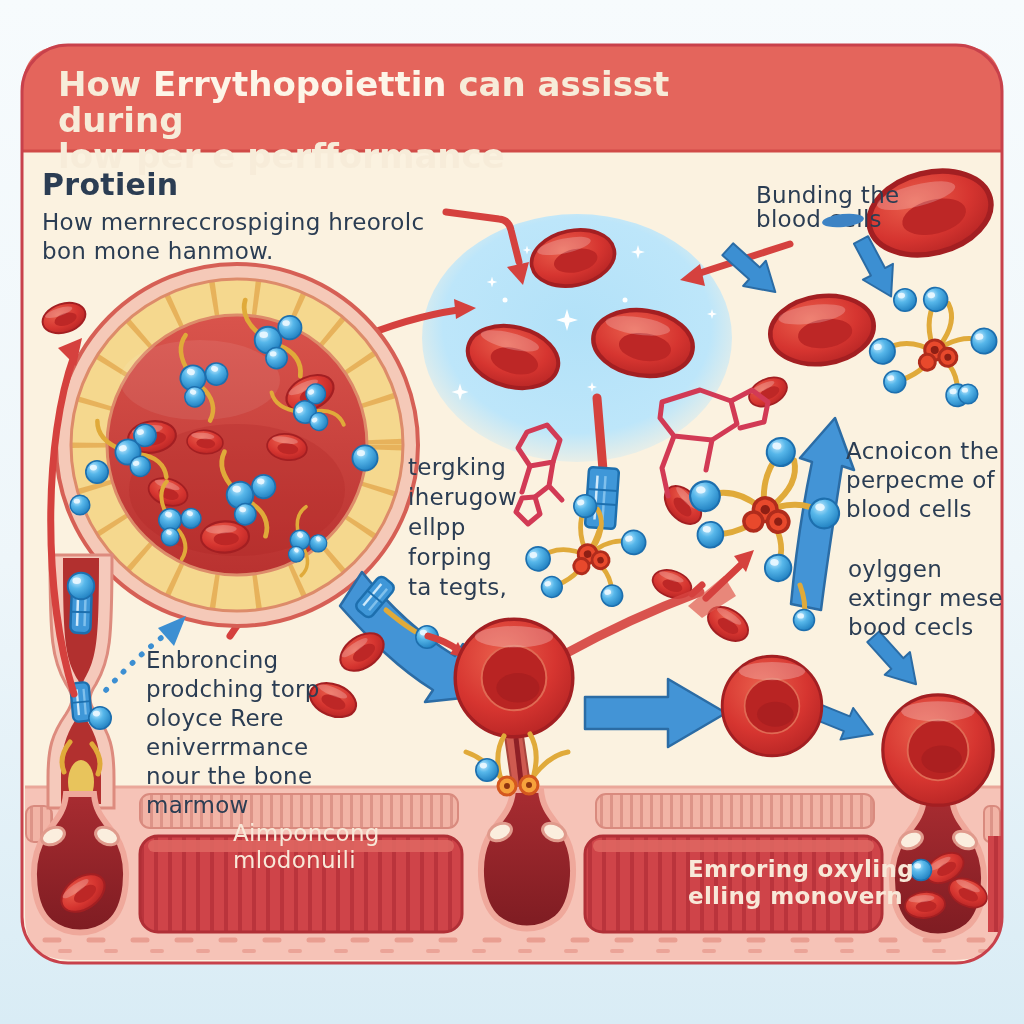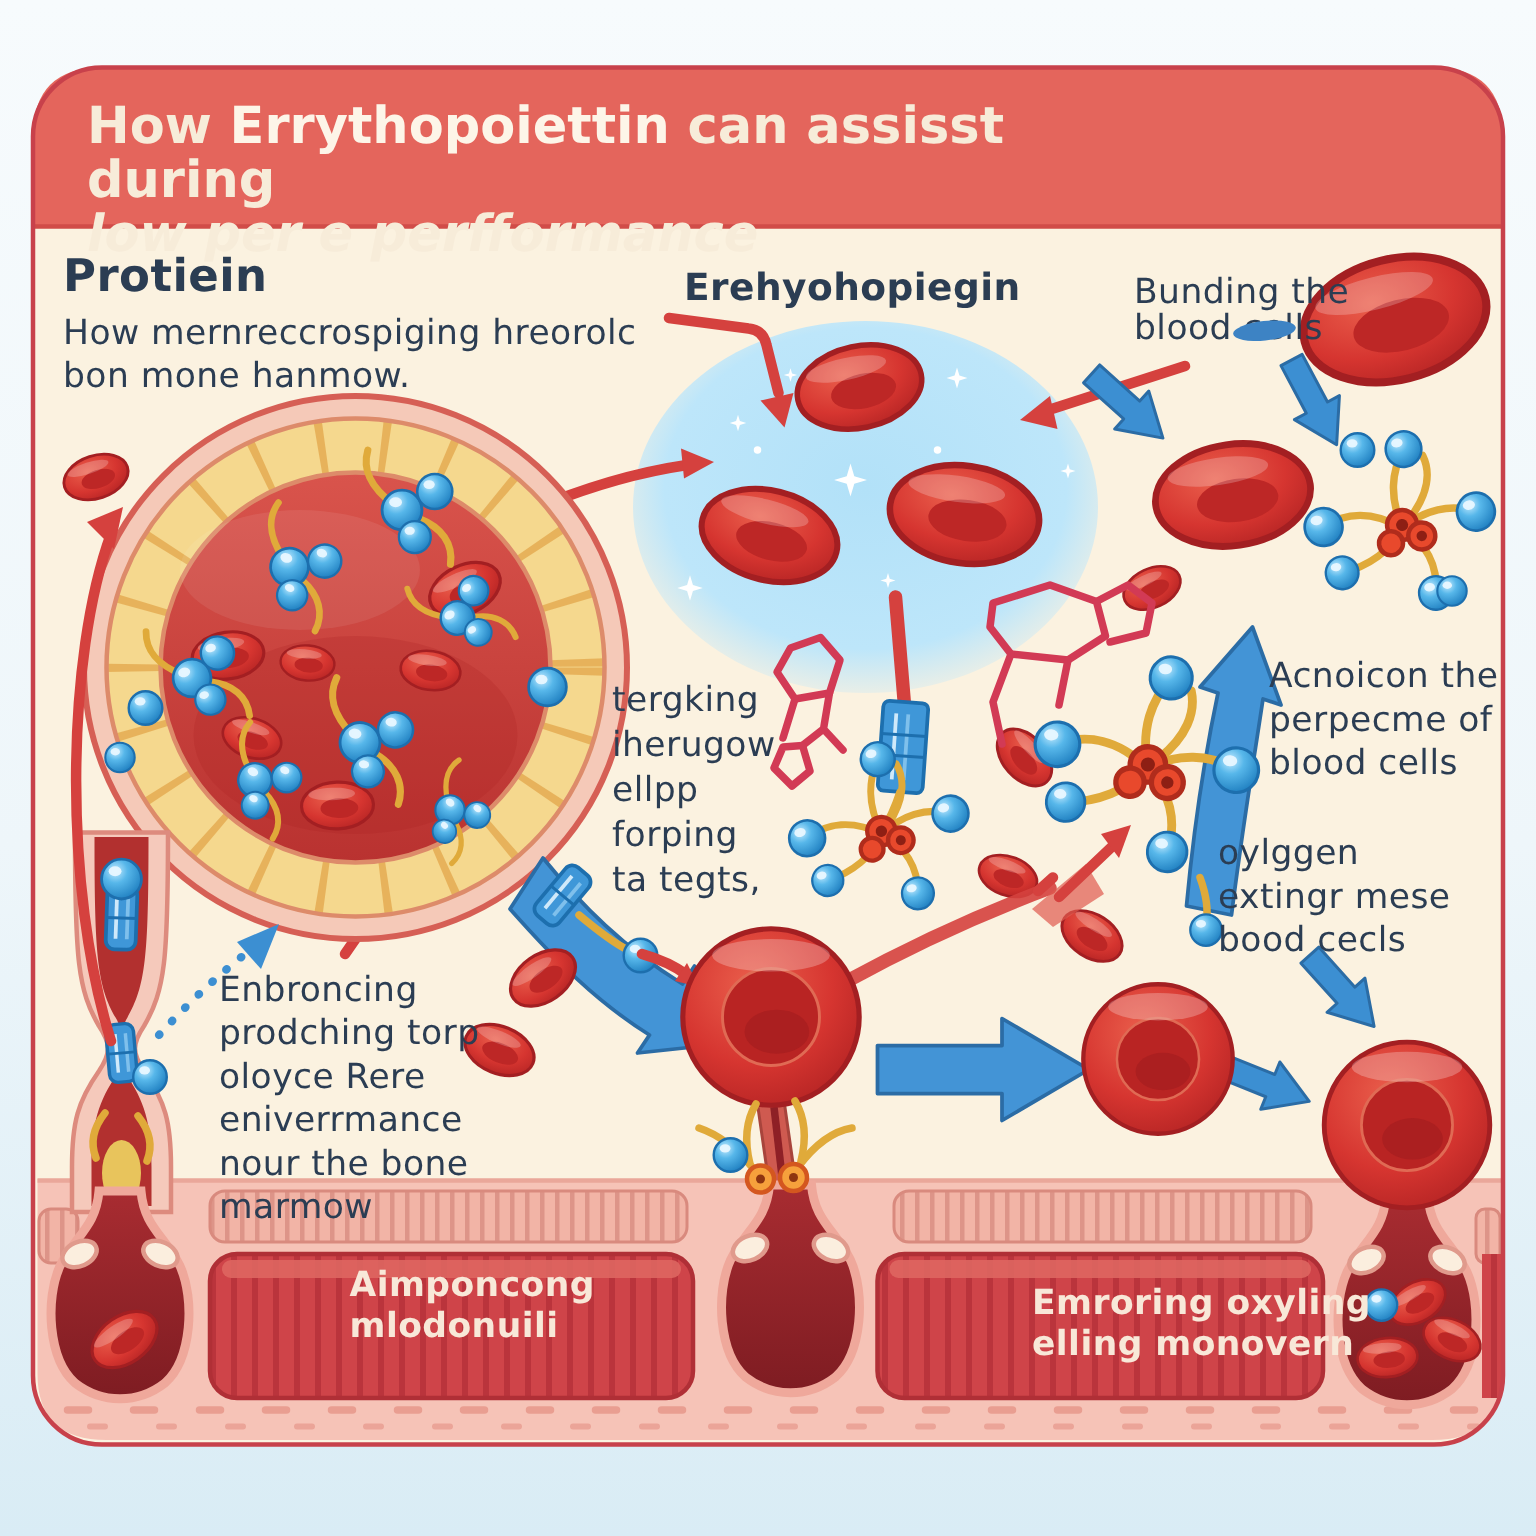--- a/index.html
+++ b/index.html
@@ -5,30 +5,30 @@
   html,body{margin:0;padding:0;background:#fff;}
   #stage{position:relative;width:1024px;height:1024px;overflow:hidden;
          background:linear-gradient(180deg,#f7fbfd 0%,#eef6fa 55%,#d9ecf5 100%);
          font-family:"DejaVu Sans",sans-serif;}
   svg.art{position:absolute;left:0;top:0;width:1024px;height:1024px;}
   .lbl{position:absolute;color:#2b3d53;font-size:23px;line-height:29px;
        white-space:pre-line;letter-spacing:.3px;}
   .ttl{position:absolute;left:58px;top:66px;width:640px;font-size:34px;line-height:36px;
        color:#f7ecd9;font-weight:600;}
   .ttl .emph{font-weight:800;color:#fdf5e8;}
-  .ttl .l2{display:block;font-weight:700;font-style:italic;}
+  .ttl .l2{display:block;font-weight:700;}
   .h-protein{left:42px;top:170px;font-size:30px;font-weight:700;}
   .t-protein{left:42px;top:208px;}
   .h-epo{left:456px;top:177px;font-size:25px;font-weight:700;}
   .t-binding{left:710px;top:183px;line-height:24px;margin-left:46px;}
   .t-target{left:408px;top:452px;line-height:30px;}
   .t-action{left:846px;top:437px;}
-  .t-oxygen{left:812px;top:555px;}
+  .t-oxygen{left:848px;top:555px;}
   .t-enhance{left:146px;top:646px;}
-  .t-muscleL{left:233px;top:844px;color:#f8e8d8;font-weight:700;line-height:27px;}
+  .t-muscleL{left:233px;top:820px;color:#f8e8d8;font-weight:400;line-height:27px;}
   .t-muscleR{left:688px;top:856px;color:#f8e8d8;font-weight:600;line-height:27px;}
   .blue-dash{position:absolute;left:822px;top:214px;width:42px;height:13px;
              background:#3d83c4;border-radius:50%;transform:rotate(-6deg);}
   .ten{stroke:#e0aa3a;stroke-width:5;fill:none;stroke-linecap:round;}
   .redln{stroke:#d5413e;stroke-width:7;fill:none;stroke-linecap:round;stroke-linejoin:round;}
   .barwf{fill:#4394d6;stroke:#2b6ca5;stroke-width:2.5;stroke-linejoin:round;}
 </style>
 </head>
 <body>
 
@@ -339,21 +339,20 @@
 </svg>
 
 <div class="ttl">
   <span>How </span><span class="emph">Errythopoiettin</span><span> can assisst during</span>
   <span class="l2">low per e perfformance</span>
 </div>
 
 <div class="lbl h-protein">Protiein</div>
 <div class="lbl t-protein">How mernreccrospiging hreorolc
 bon mone hanmow.</div>
-<div class="lbl h-epo">Erehyohopiegin</div>
 <div class="lbl t-binding">Bunding the
 blood cells</div>
 <span class="blue-dash"></span>
 <div class="lbl t-target">tergking
 iherugow
 ellpp
 forping
 ta tegts,</div>
 <div class="lbl t-action">Acnoicon the
 perpecme of

